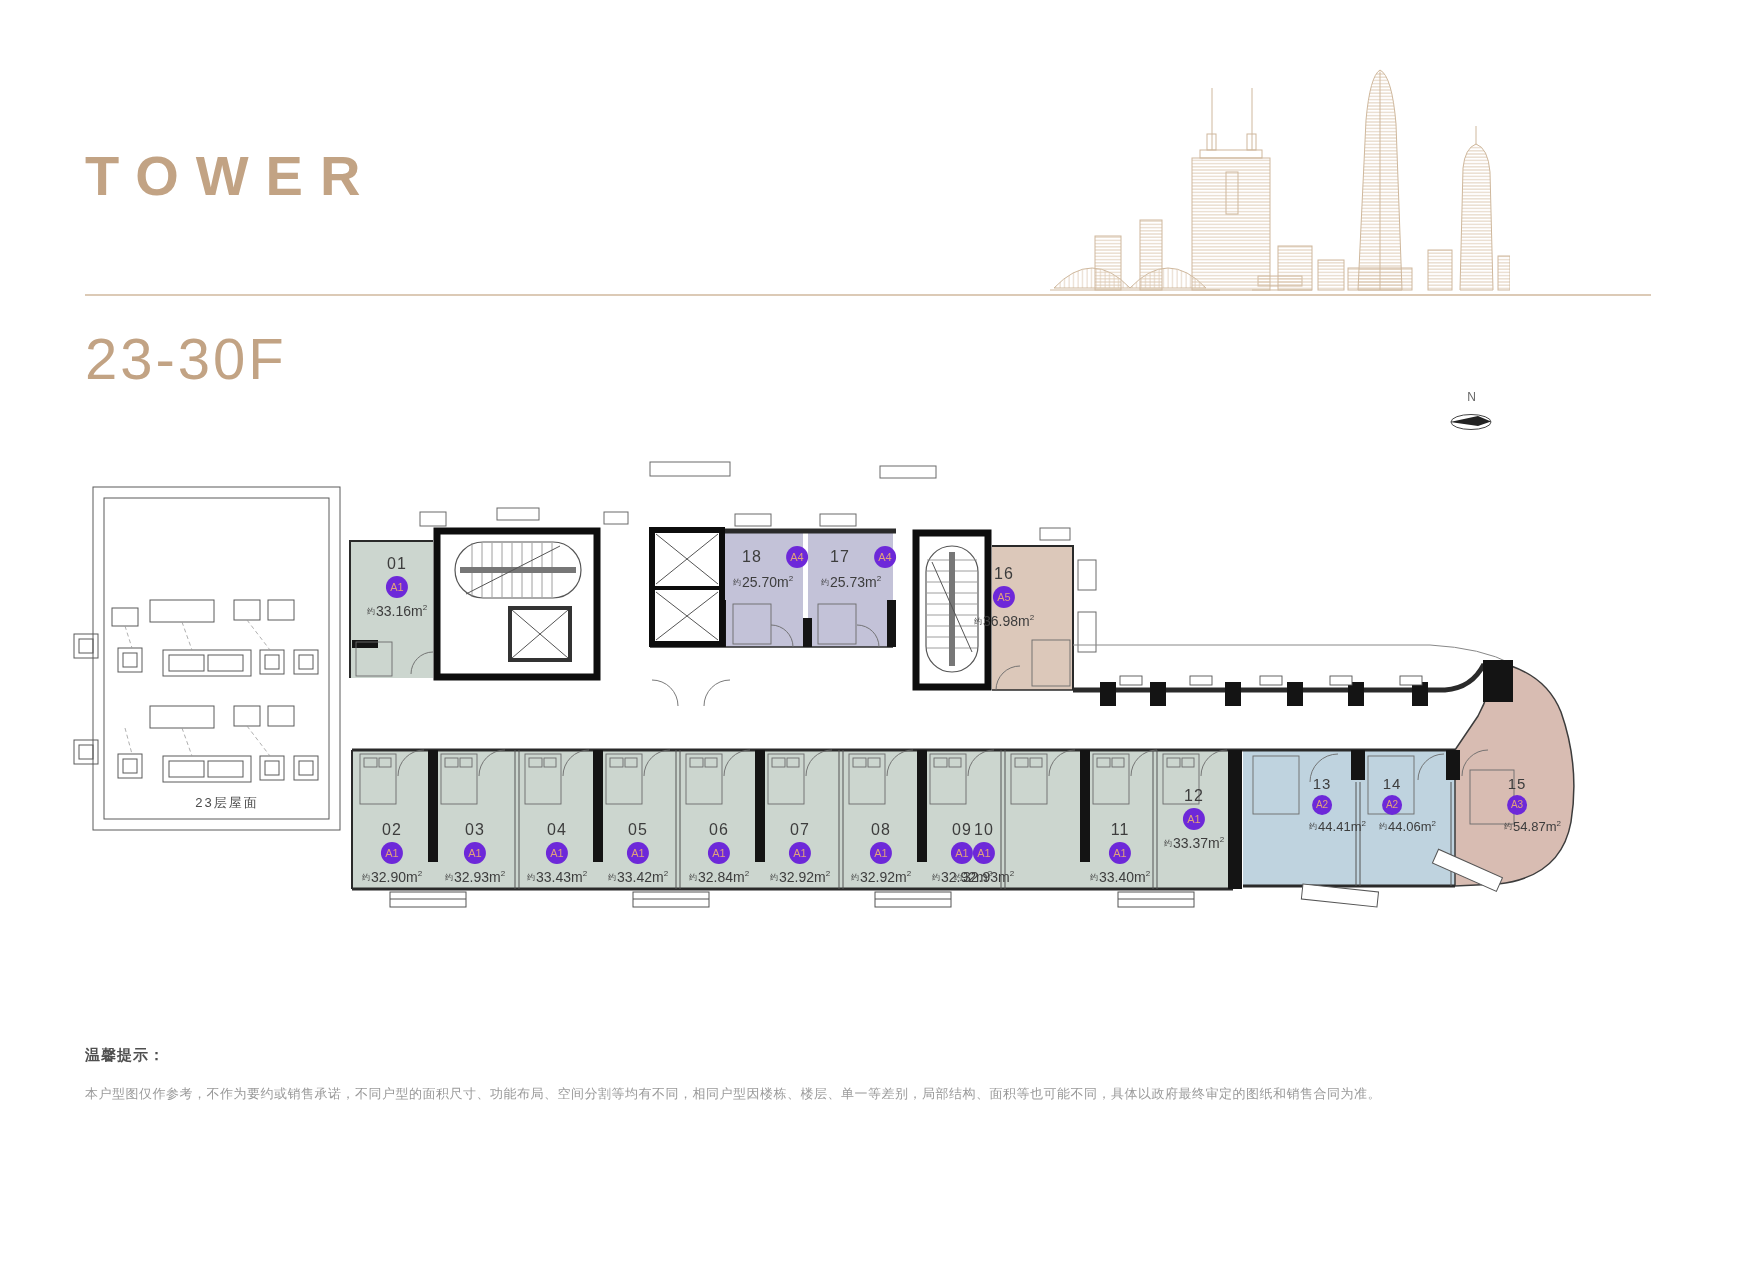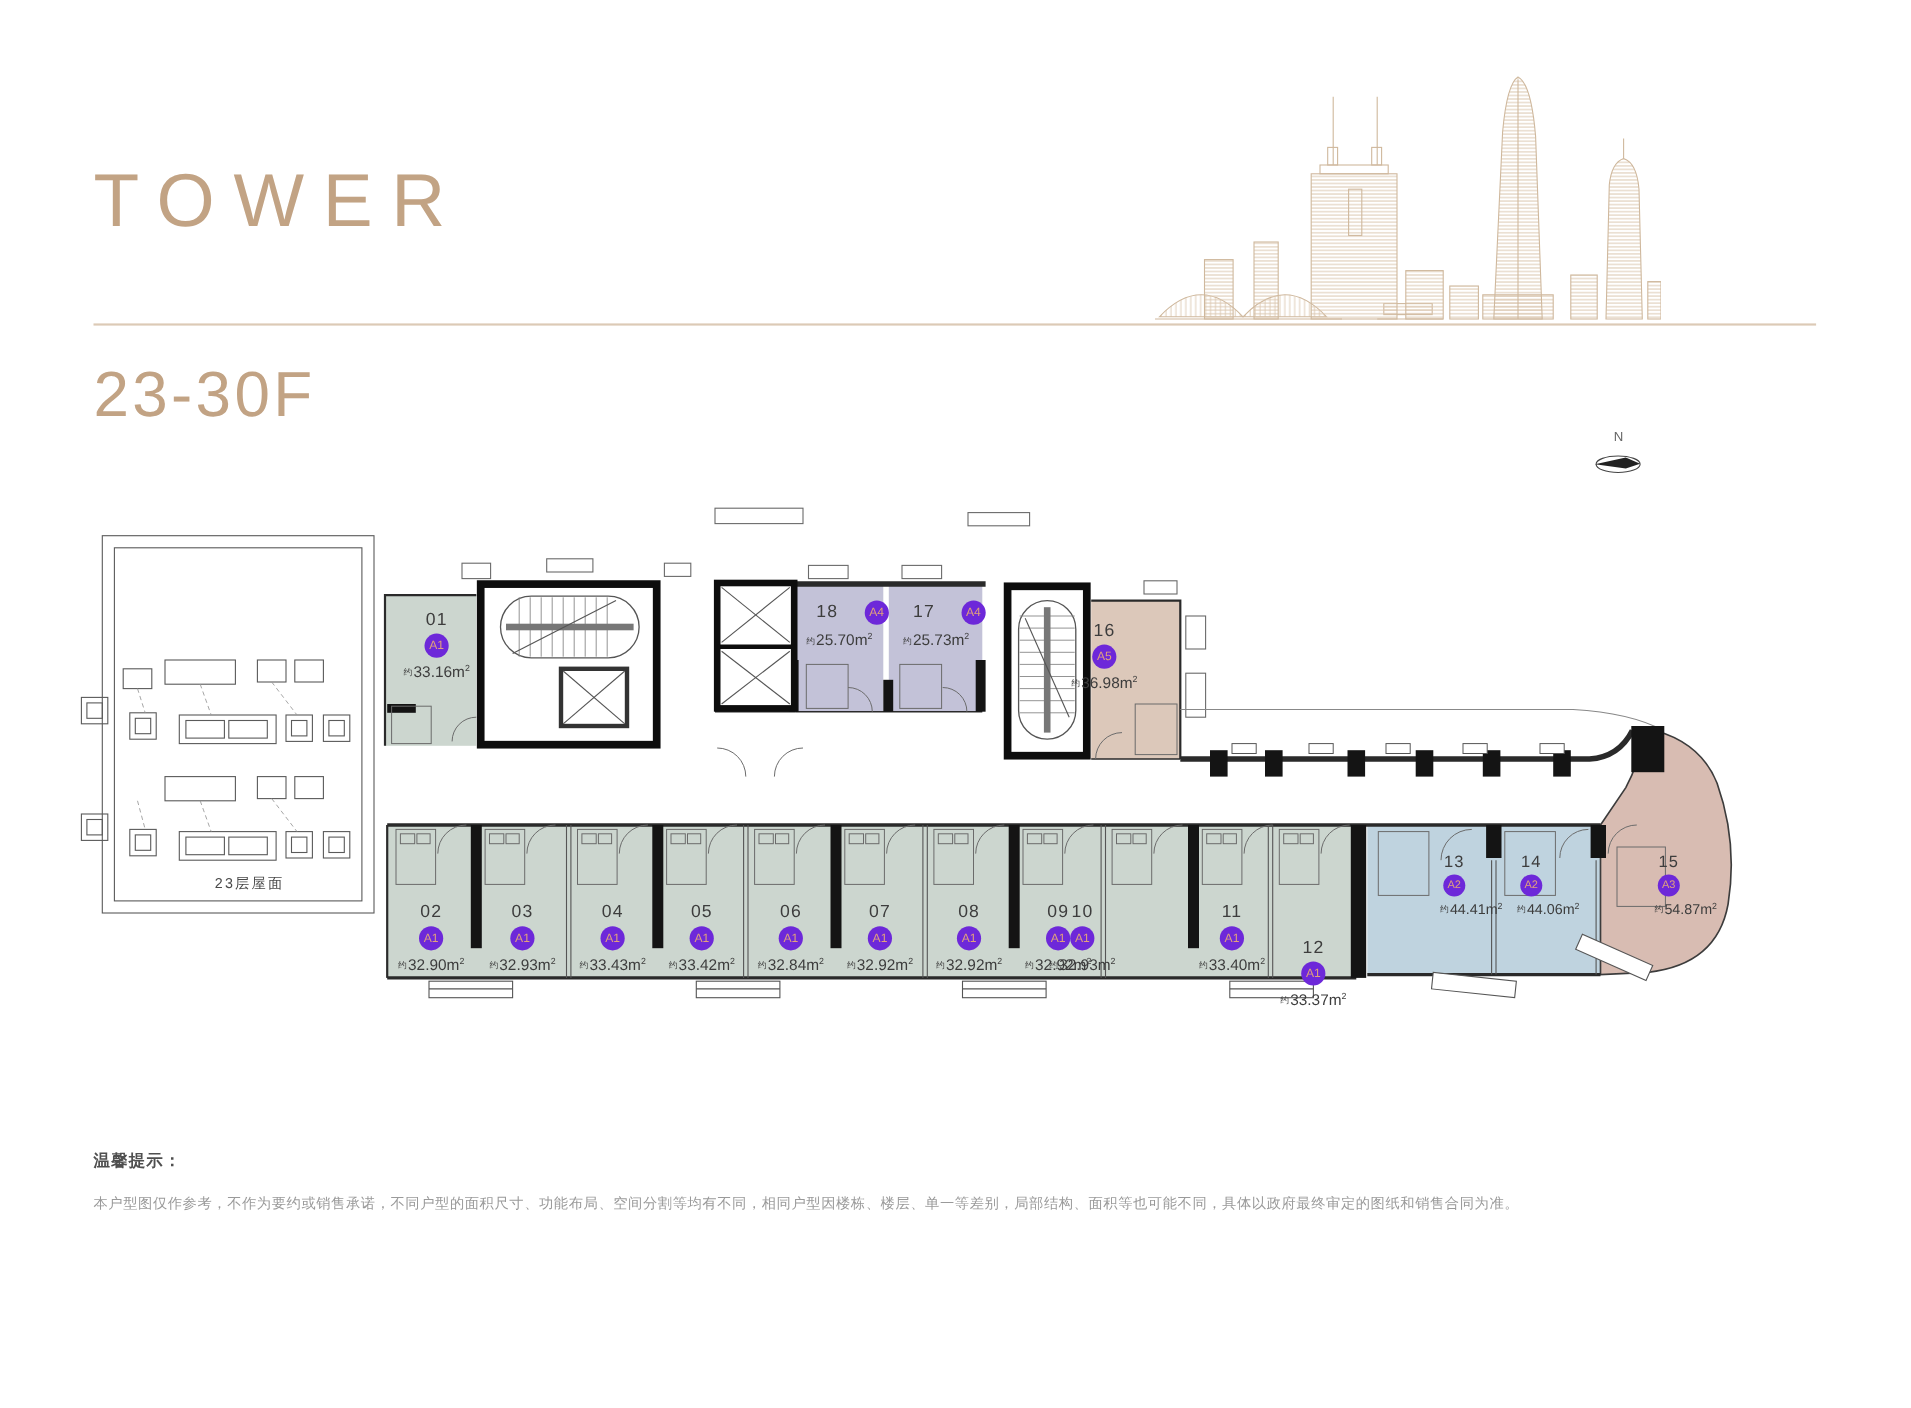--- a/index.html
+++ b/index.html
@@ -1,21 +1,21 @@
 <!DOCTYPE html>
 <html><head>
 <meta charset="utf-8">
 <style>
   html,body{margin:0;padding:0;background:#fff;}
   body{width:1737px;height:1280px;position:relative;overflow:hidden;
        font-family:"Liberation Sans",sans-serif;color:#3d3d3d;}
   .abs{position:absolute;}
 
   
-  .page-title{left:85px;top:148px;font-size:68px;font-weight:400;letter-spacing:17px;
+  .page-title{left:85px;top:148px;font-size:56px;font-weight:700;letter-spacing:17px;
               color:#c2a384;line-height:1;}
   .rule{left:85px;top:294px;width:1566px;height:2px;background:#dccab6;}
   .floor-range{left:85px;top:330px;font-size:58px;font-weight:300;letter-spacing:3px;
                color:#c2a384;line-height:1;}
   .skyline{left:1040px;top:50px;width:470px;height:245px;}
 
   
   .north{left:1442px;top:390px;width:60px;text-align:center;}
   .north .n{font-size:12px;color:#666;letter-spacing:1px;}
 
@@ -397,21 +397,21 @@
 <div class="ulabel" style="left:984px;top:822px">
   <div class="u-no">10</div>
   <div class="u-badge">A1</div>
   <div class="u-area"><span class="ap">约</span><span>32.93</span><span>m</span><sup>2</sup></div>
 </div>
 <div class="ulabel" style="left:1120px;top:822px">
   <div class="u-no">11</div>
   <div class="u-badge">A1</div>
   <div class="u-area"><span class="ap">约</span><span>33.40</span><span>m</span><sup>2</sup></div>
 </div>
-<div class="ulabel" style="left:1194px;top:854px">
+<div class="ulabel" style="left:1194px;top:788px">
   <div class="u-no">12</div>
   <div class="u-badge">A1</div>
   <div class="u-area"><span class="ap">约</span><span>33.37</span><span>m</span><sup>2</sup></div>
 </div>
 
 <div class="ulabel sm" style="left:1322px;top:776px">
   <div class="u-no">13</div>
   <div class="u-badge">A2</div>
   <div class="u-area"><span class="ap">约</span><span>44.41</span><span>m</span><sup>2</sup></div>
 </div>

